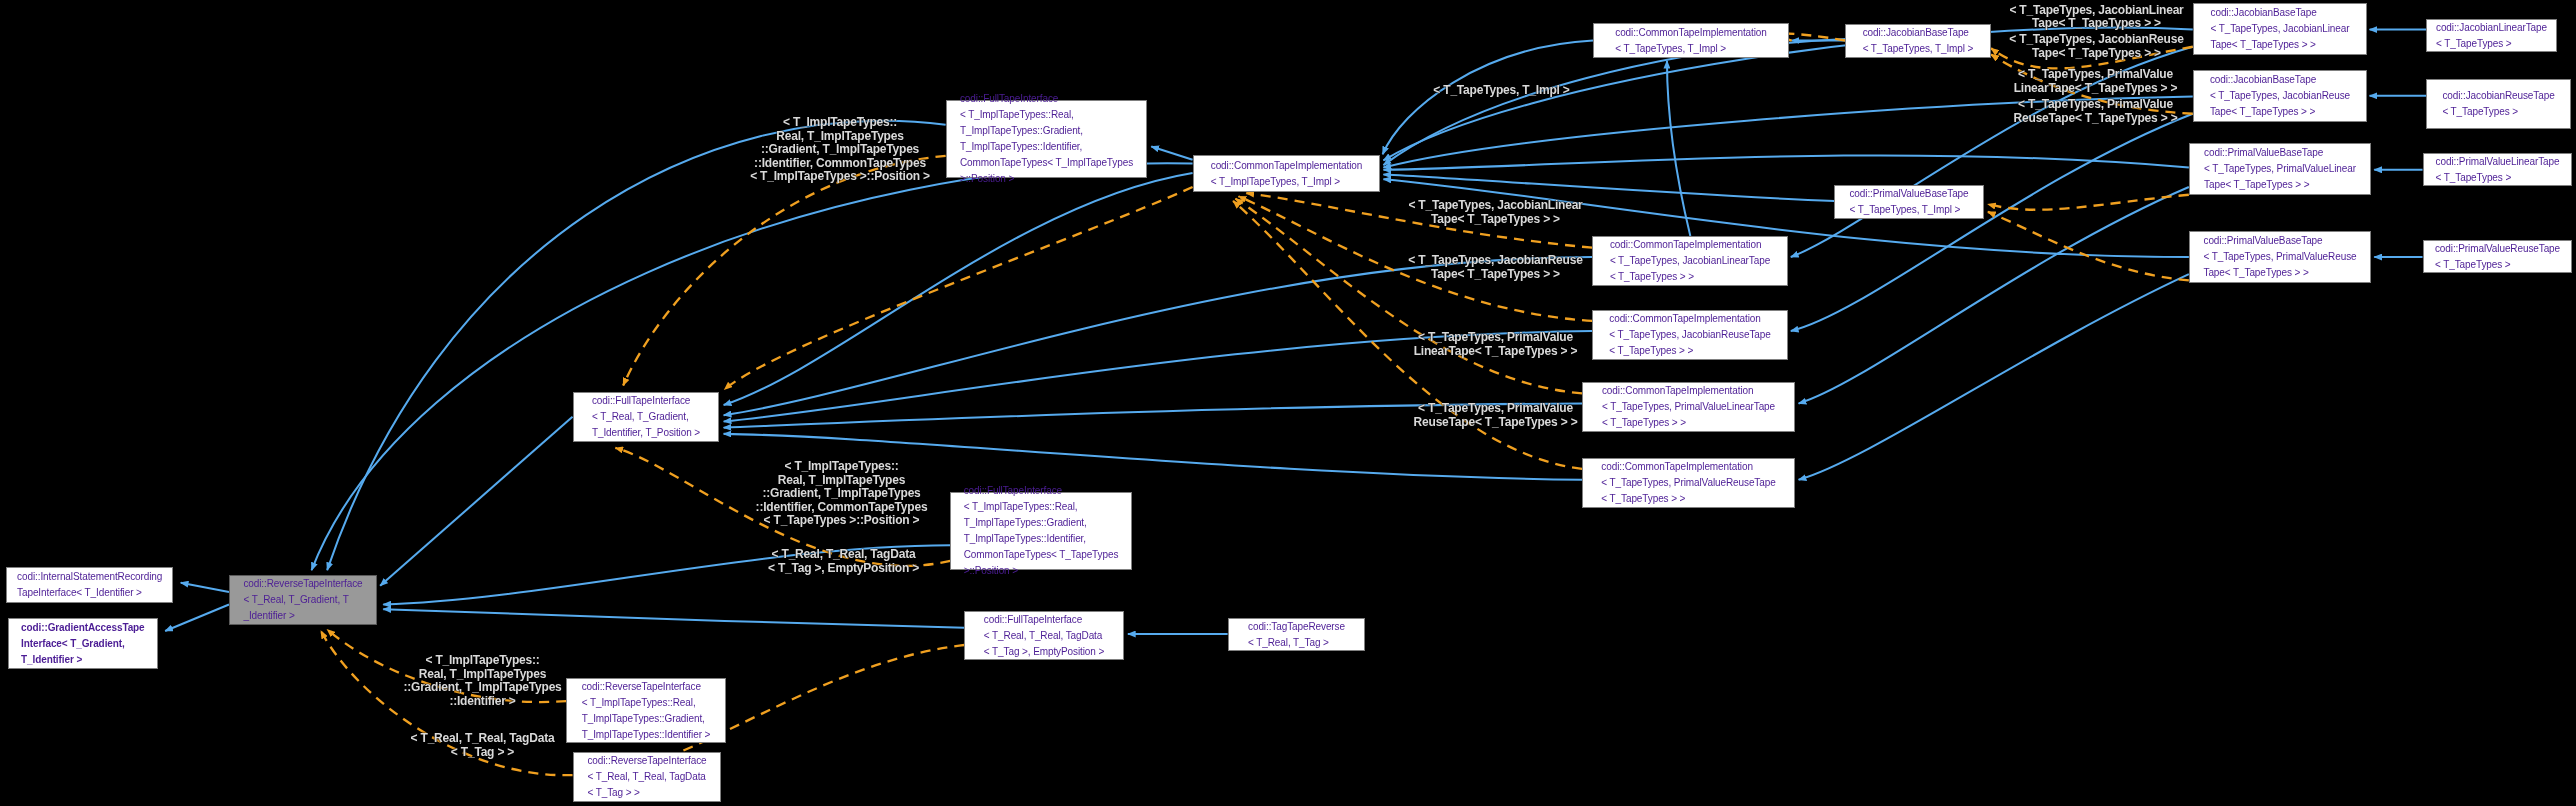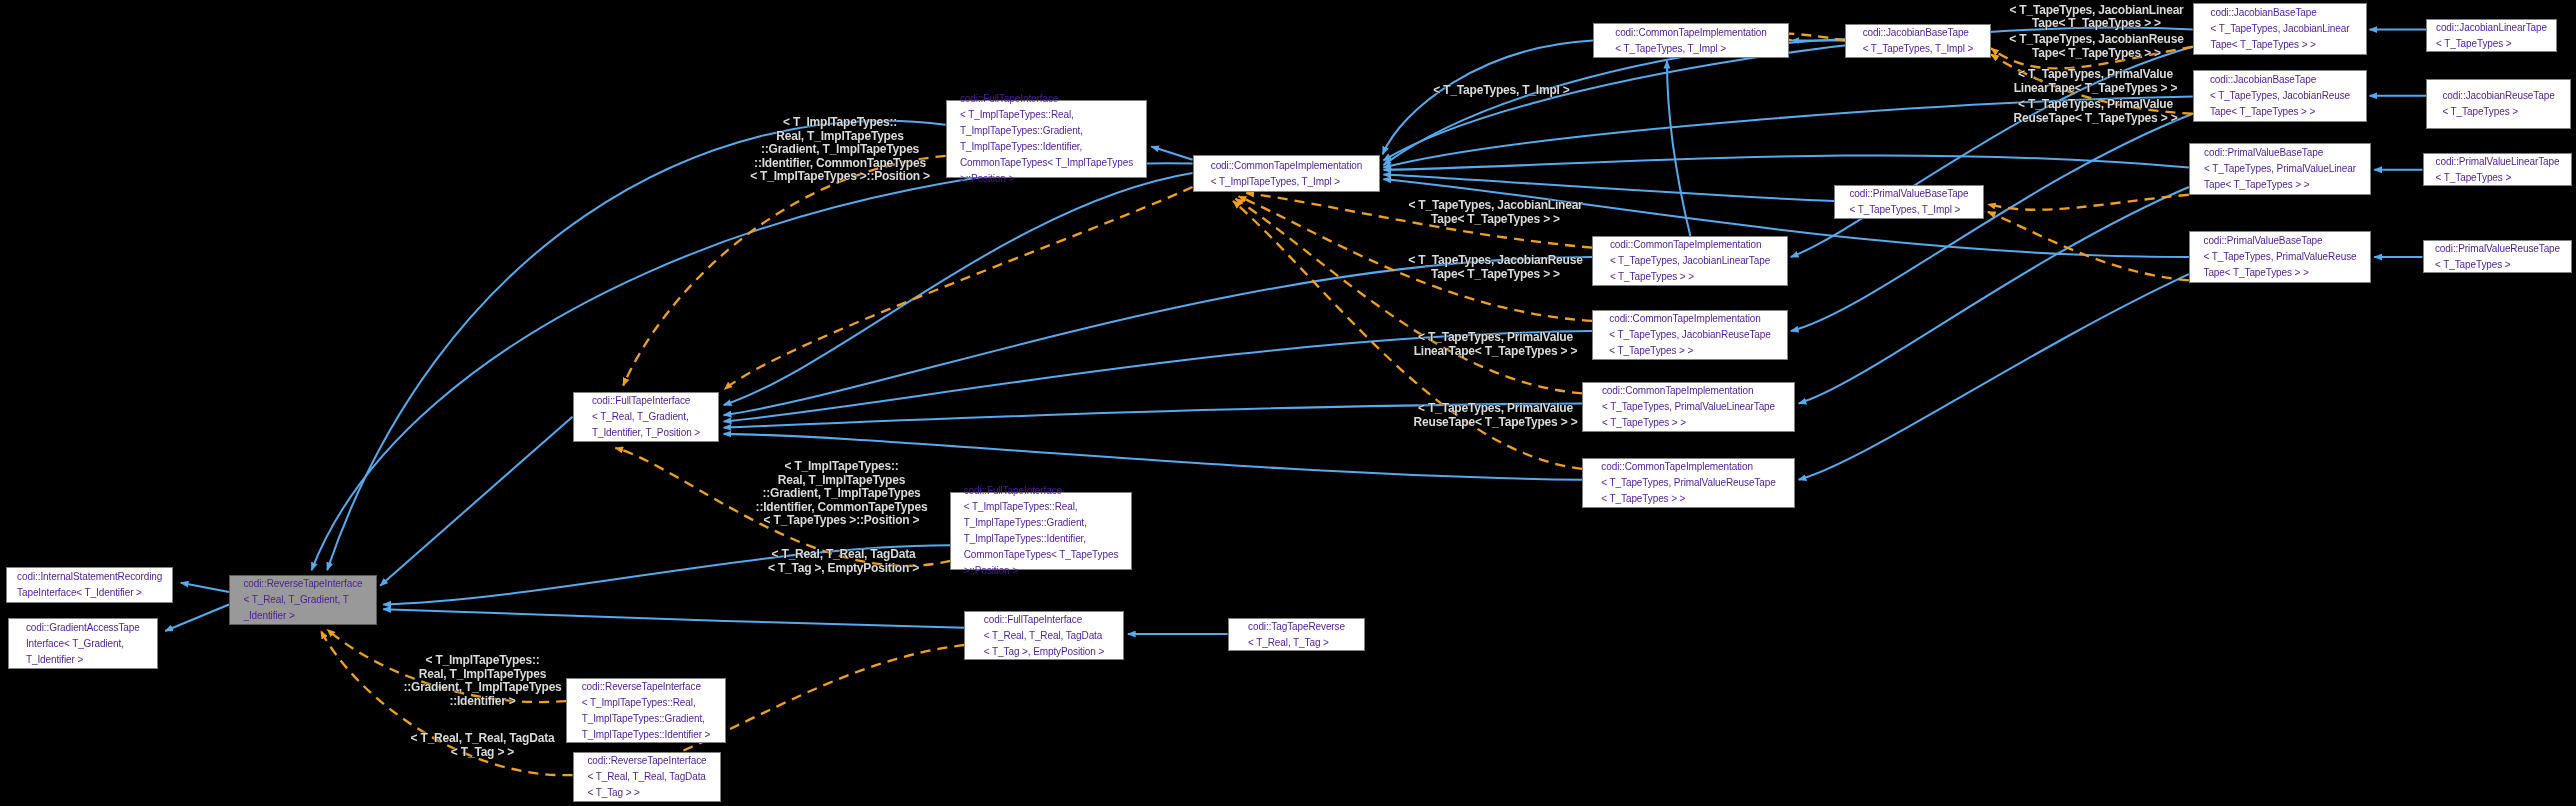--- a/index.html
+++ b/index.html
@@ -126,21 +126,21 @@
       <path d="M2369,52 C2300,40 2250,40 2300,52"></path>
 
       <path d="M727,900 C600,910 480,860 420,808"></path>
       <path d="M735,995 C600,1000 460,900 412,810"></path>
       <path d="M1238,828 C1050,850 900,980 760,1000"></path>
     </g>
   </svg>
 
   <div class="node" style="left:6.2px;top:567px;width:167px;height:36px;">codi::InternalStatementRecording
 TapeInterface&lt; T_Identifier &gt;</div>
-  <div class="node" style="left:7.8px;top:618px;width:150px;height:51px;">codi::GradientAccessTape
+  <div class="node" style="left:7.8px;top:618px;width:150px;height:51px;font-weight:bold;">codi::GradientAccessTape
 Interface&lt; T_Gradient,
 T_Identifier &gt;</div>
   <div class="node root" style="left:229px;top:575px;width:148px;height:50px;">codi::ReverseTapeInterface
 &lt; T_Real, T_Gradient, T
 _Identifier &gt;</div>
   <div class="node" style="left:946px;top:100px;width:201px;height:78px;">codi::FullTapeInterface
 &lt; T_ImplTapeTypes::Real,
 T_ImplTapeTypes::Gradient,
 T_ImplTapeTypes::Identifier,
 CommonTapeTypes&lt; T_ImplTapeTypes

